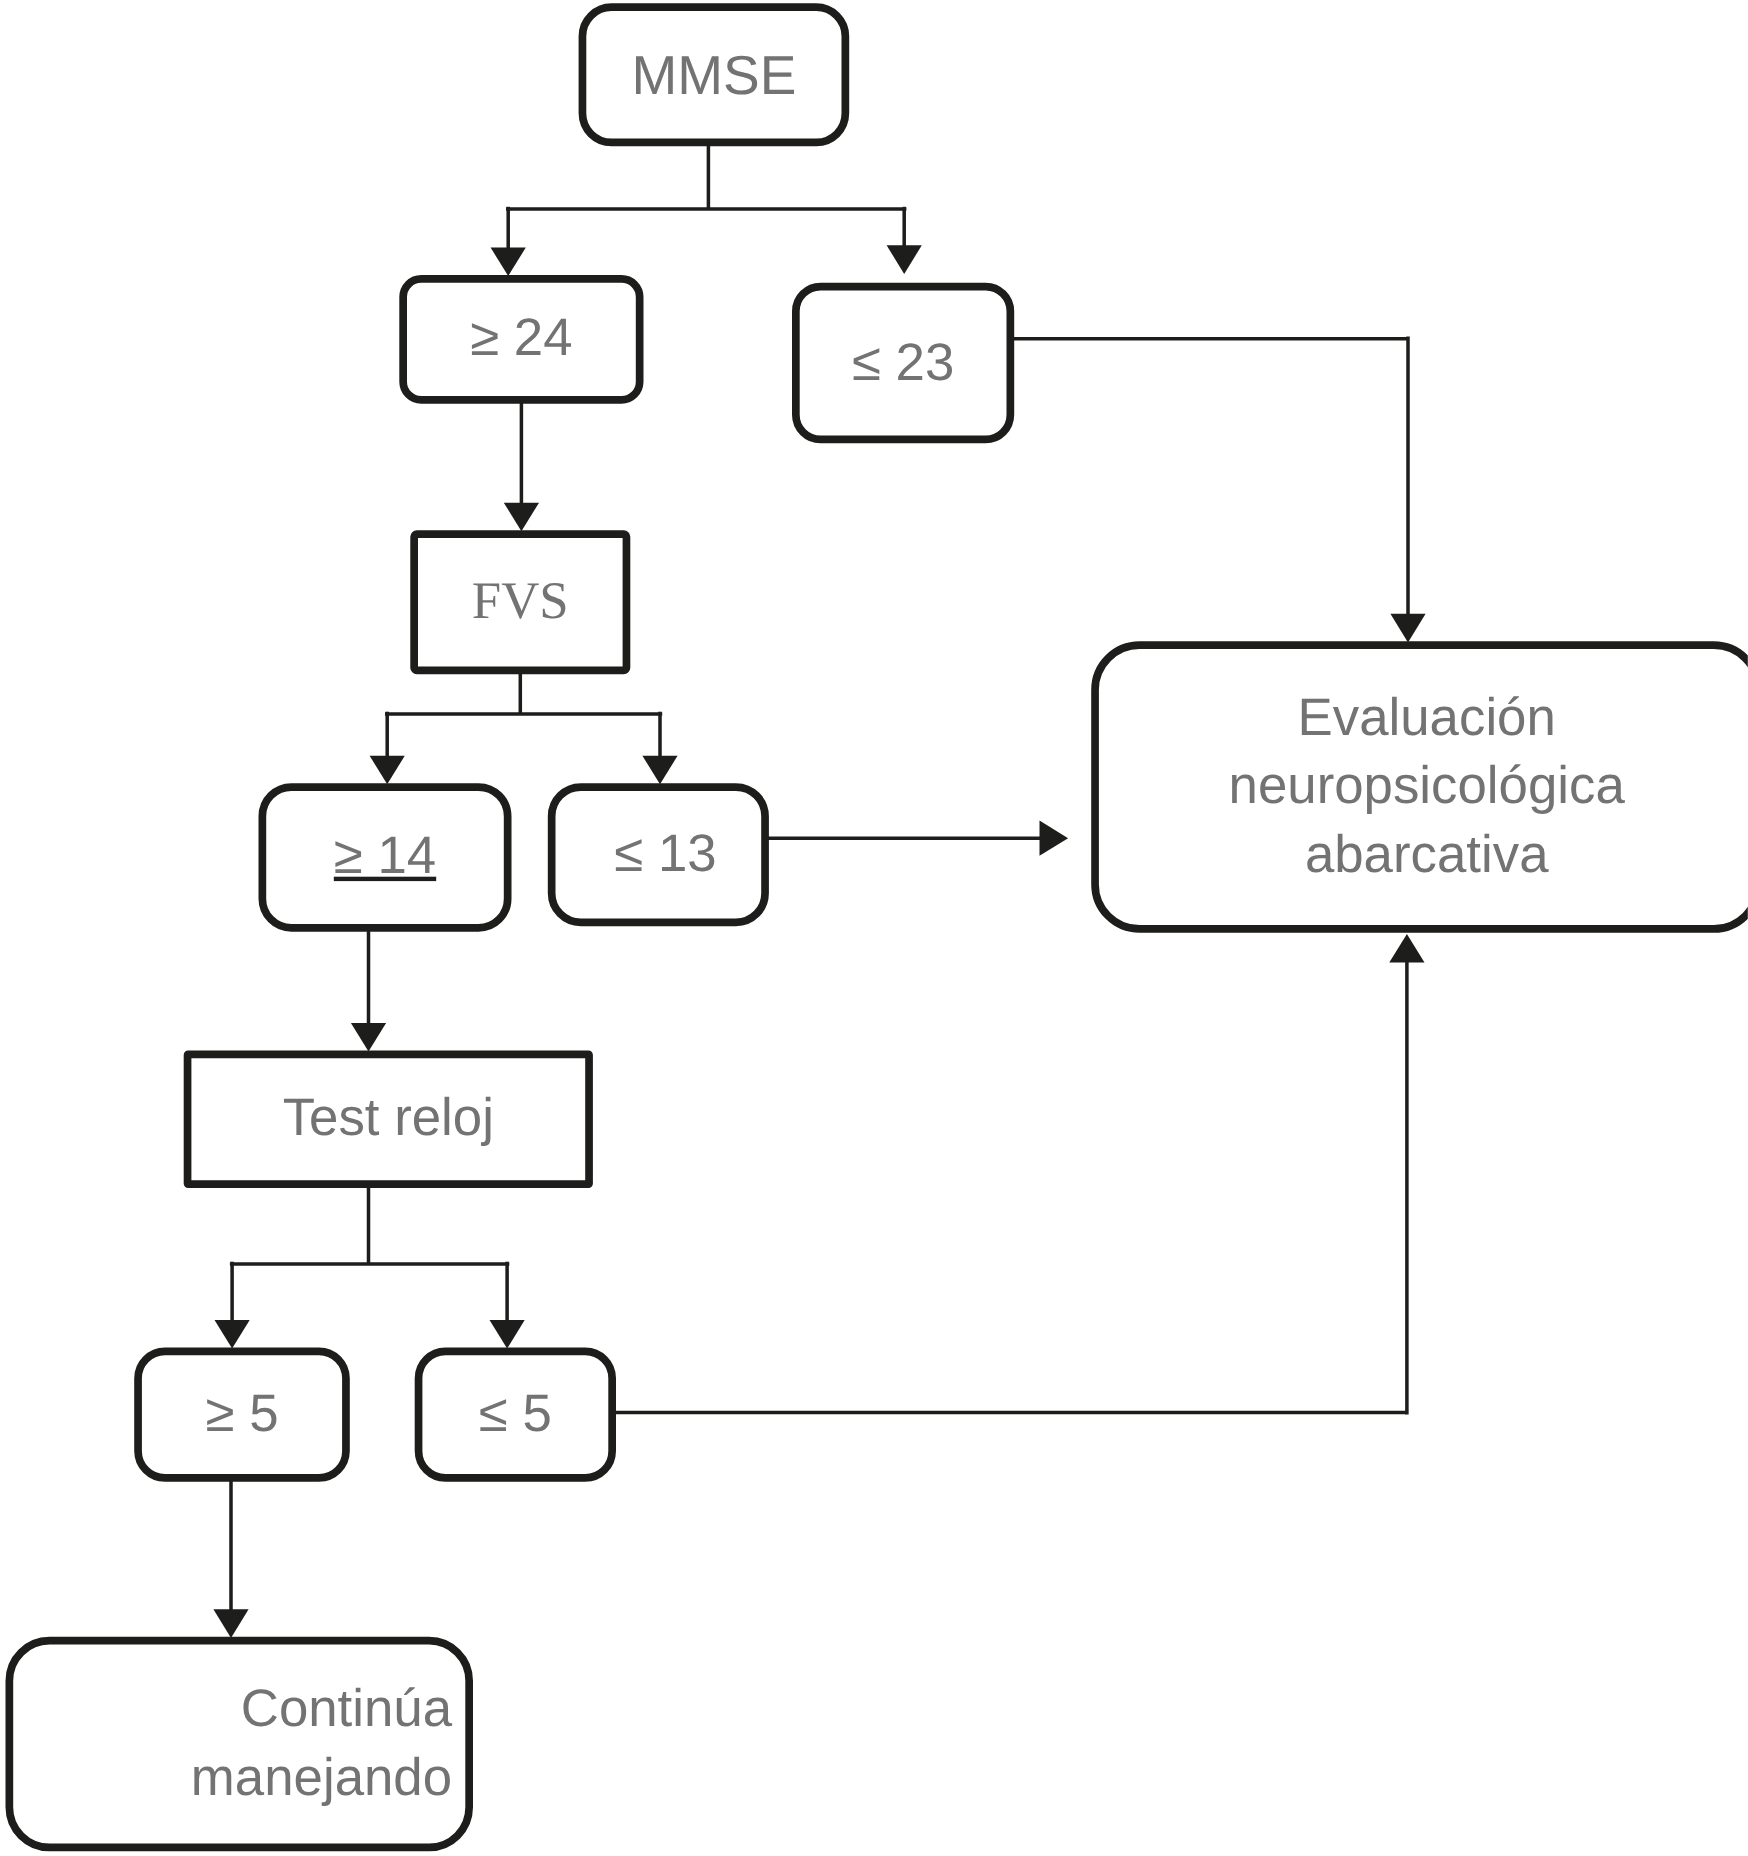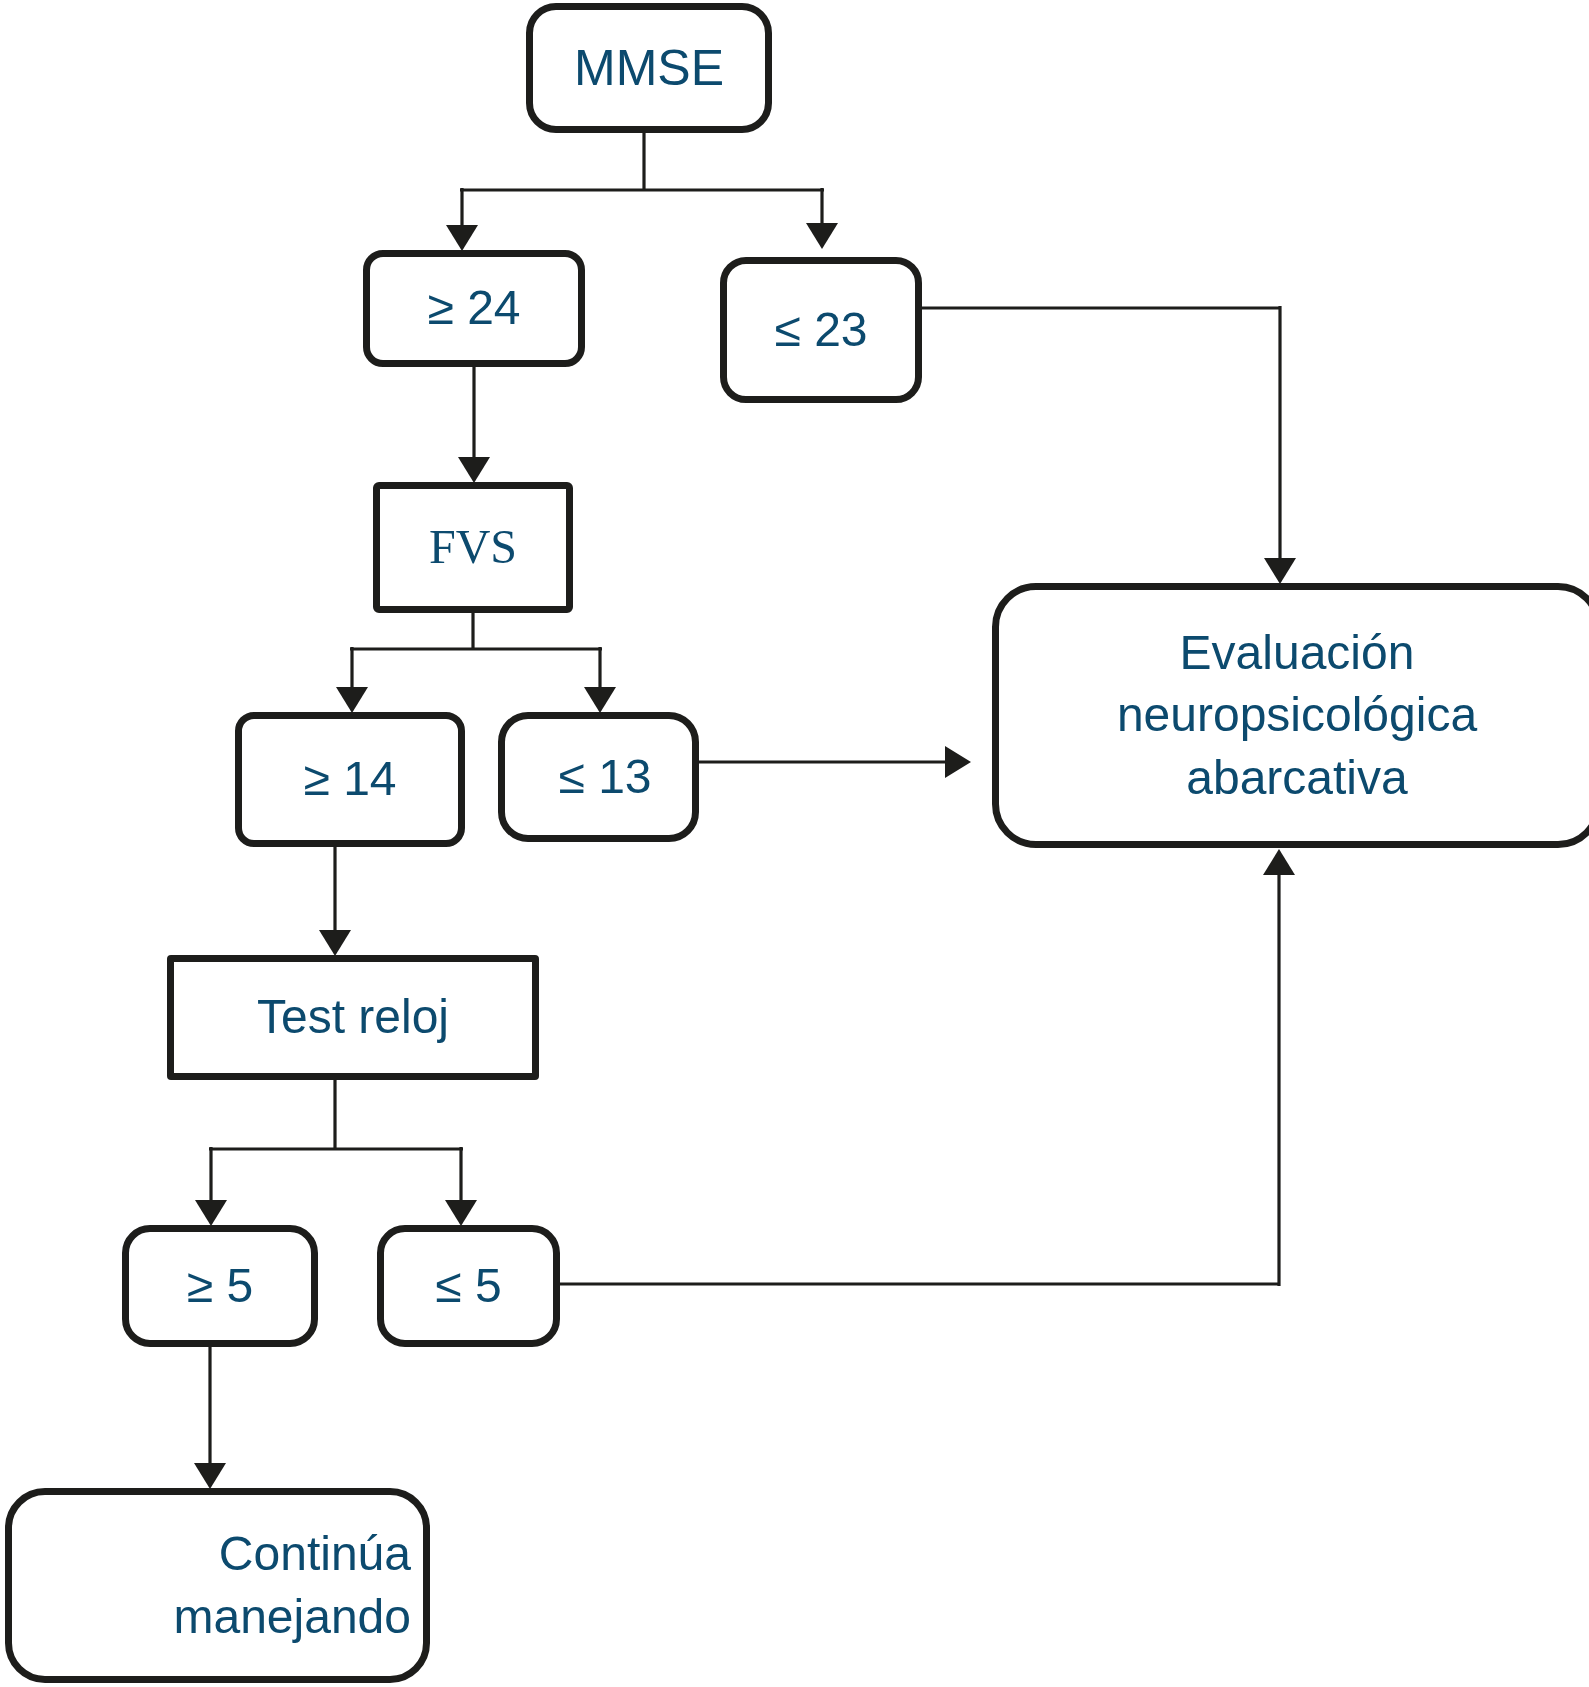--- a/index.html
+++ b/index.html
@@ -38,21 +38,21 @@
     border: 7px solid #1d1d1b;
     display: flex;
     align-items: center;
     justify-content: center;
     text-align: center;
   }
   .node-label {
     display: block;
     font-size: 48px;
     line-height: 1.3;
-    color: #0c4a6e;
+    color: #737373;
     padding: 0 12px;
   }
   .node-mmse .node-label { font-size: 50px; }
 </style>
 </head>
 <body>
 
 <div class="canvas">
 
   <svg class="edges" viewBox="0 0 1589 1687" aria-hidden="true">
@@ -108,21 +108,21 @@
   </div>
 
   <div class="node" style="left:720px; top:257px; width:202px; height:146px; border-radius:26px;">
     <span class="node-label">≤ 23</span>
   </div>
 
   <div class="node" style="left:373px; top:482px; width:200px; height:131px; border-radius:6px;font-family:Liberation Serif, serif;">
     <span class="node-label">FVS</span>
   </div>
 
-  <div class="node" style="left:235px; top:712px; width:230px; height:135px; border-radius:19px;">
+  <div class="node" style="left:235px; top:712px; width:230px; height:135px; border-radius:30px;text-decoration:underline;">
     <span class="node-label">≥ 14</span>
   </div>
 
   <div class="node" style="left:498px; top:712px; width:201px; height:130px; border-radius:30px;padding-left:13px;">
     <span class="node-label">≤ 13</span>
   </div>
 
   <div class="node" style="left:167px; top:955px; width:372px; height:125px; border-radius:4px;">
     <span class="node-label">Test reloj</span>
   </div>

